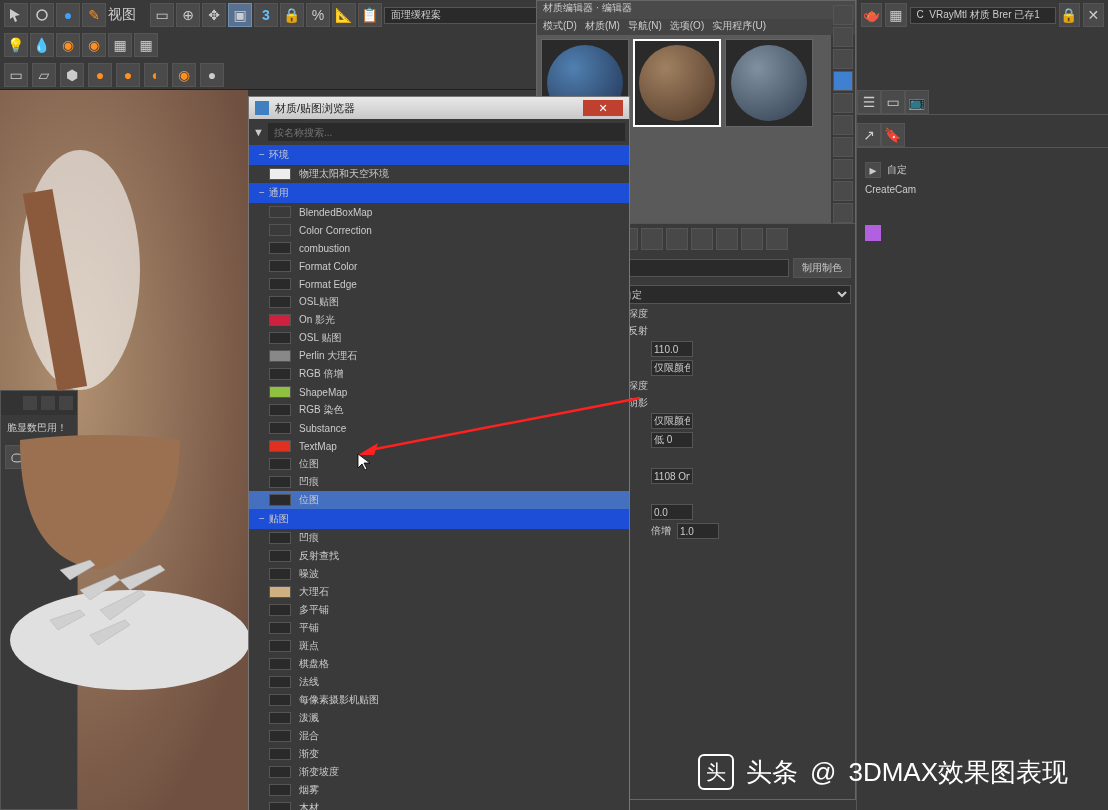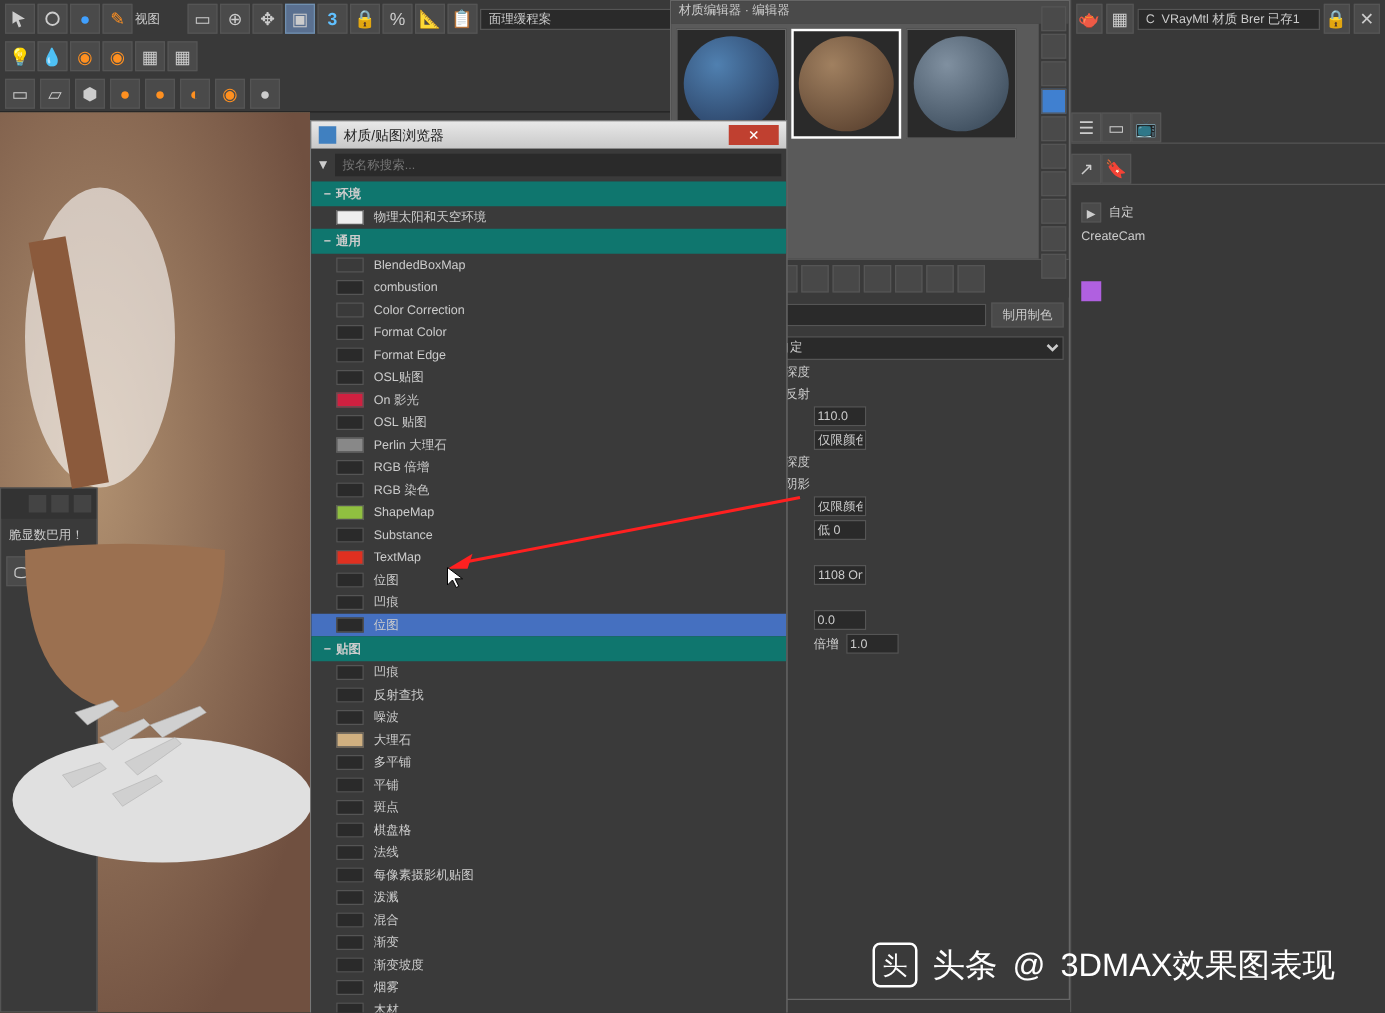--- a/index.html
+++ b/index.html
@@ -46,21 +46,21 @@
 .param-swatch { width: 38px; height: 14px; border: 1px solid #666; }
 .param-spinner { width: 42px; height: 16px; background: #2a2a2a; border: 1px solid #555; color: #ccc; padding: 0 2px; font-size: 10px; }
 
 .browser-dialog { position: absolute; top: 48px; left: 248px; width: 382px; height: 760px; background: #3a3a3a; border: 1px solid #777; z-index: 100; margin-top: 48px; }
 .dlg-title { height: 22px; background: linear-gradient(#e8e8e8, #c8c8c8); display: flex; align-items: center; padding: 0 6px; font-size: 11px; color: #222; }
 .dlg-title-icon { width: 14px; height: 14px; background: #4080c0; margin-right: 6px; }
 .dlg-close { margin-left: auto; width: 40px; height: 16px; background: #c04030; color: #fff; display: flex; align-items: center; justify-content: center; cursor: pointer; }
 .dlg-search { background: #3a3a3a; padding: 4px; display: flex; align-items: center; }
 .dlg-search input { flex: 1; background: #2a2a2a; border: none; color: #999; padding: 2px 6px; font-size: 10px; height: 18px; }
 .tree { overflow-y: auto; height: 720px; background: #3a3a3a; }
-.tree-hdr { padding: 3px 10px; font-size: 10px; background: #0f766e; cursor: pointer; font-weight: bold; }
+.tree-hdr { padding: 3px 10px; font-size: 10px; background: #1d4ed8; cursor: pointer; }
 .tree-hdr::before { content: "−"; margin-right: 4px; }
 .tree-item { display: flex; align-items: center; padding: 2px 20px; font-size: 10px; cursor: pointer; height: 18px; }
 .tree-item.selected { background: #4570c0; }
 .tree-swatch { width: 22px; height: 12px; margin-right: 8px; background: #2a2a2a; border: 1px solid #555; flex-shrink: 0; }
 
 .arrow { position: absolute; top: 395px; left: 350px; z-index: 200; pointer-events: none; }
 .cursor { position: absolute; top: 452px; left: 356px; z-index: 201; }
 
 .right-panel { position: absolute; top: 0; left: 856px; width: 252px; height: 810px; background: #393939; border-left: 1px solid #555; }
 .rp-toolbar { height: 30px; display: flex; align-items: center; gap: 3px; padding: 4px; }
@@ -84,21 +84,21 @@
           <path d="M2 2 L12 8 L7 9 L9 14 L7 15 L5 10 L2 12 Z" fill="#ccc"></path>
         </svg>
       </div>
     <div class="tool-btn">
         <svg viewBox="0 0 16 16">
           <circle cx="8" cy="8" r="5" fill="none" stroke="#ccc" stroke-width="1.5"></circle>
         </svg>
       </div>
     <div class="tool-btn" style="color:#40a0ff">●</div>
     <div class="tool-btn orange">✎</div>
-    <span style="width:40px;font-size:10px">视图</span>
+    <span style="width:40px;font-size:14px">视图</span>
     <div class="tool-btn">▭</div>
     <div class="tool-btn">⊕</div>
     <div class="tool-btn">✥</div>
     <div class="tool-btn active">▣</div>
     <div class="tool-btn" style="color:#60c0ff;font-weight:bold">3</div>
     <div class="tool-btn orange">🔒</div>
     <div class="tool-btn">%</div>
     <div class="tool-btn">📐</div>
     <div class="tool-btn">📋</div>
     <input class="rp-dropdown" style="width: 90px;" value="面理缓程案">
@@ -178,29 +178,29 @@
       <div class="tree-swatch" style="background:#eee"></div>
       <span>物理太阳和天空环境</span>
     </div>
     <div class="tree-hdr">通用</div>
     <div id="tree-items-1">
         <div class="tree-item">
           <div class="tree-swatch" style="background:#3a3a3a"></div>
           <span>BlendedBoxMap</span>
         </div>
         <div class="tree-item">
-          <div class="tree-swatch" style="background:#2a2a2a"></div>
-          <span>combustion</span>
-        </div>
-        <div class="tree-item">
           <div class="tree-swatch" style="background:#3a3a3a"></div>
           <span>Color Correction</span>
         </div>
         <div class="tree-item">
           <div class="tree-swatch" style="background:#2a2a2a"></div>
+          <span>combustion</span>
+        </div>
+        <div class="tree-item">
+          <div class="tree-swatch" style="background:#2a2a2a"></div>
           <span>Format Color</span>
         </div>
         <div class="tree-item">
           <div class="tree-swatch" style="background:#2a2a2a"></div>
           <span>Format Edge</span>
         </div>
         <div class="tree-item">
           <div class="tree-swatch" style="background:#2a2a2a"></div>
           <span>OSL贴图</span>
         </div>
@@ -214,26 +214,26 @@
         </div>
         <div class="tree-item">
           <div class="tree-swatch" style="background:#888888"></div>
           <span>Perlin 大理石</span>
         </div>
         <div class="tree-item">
           <div class="tree-swatch" style="background:#2a2a2a"></div>
           <span>RGB 倍增</span>
         </div>
         <div class="tree-item">
-          <div class="tree-swatch" style="background:#2a2a2a"></div>
-          <span>RGB 染色</span>
-        </div>
-        <div class="tree-item">
           <div class="tree-swatch" style="background:#90c040"></div>
           <span>ShapeMap</span>
+        </div>
+        <div class="tree-item">
+          <div class="tree-swatch" style="background:#2a2a2a"></div>
+          <span>RGB 染色</span>
         </div>
         <div class="tree-item">
           <div class="tree-swatch" style="background:#2a2a2a"></div>
           <span>Substance</span>
         </div>
         <div class="tree-item">
           <div class="tree-swatch" style="background:#e03020"></div>
           <span>TextMap</span>
         </div>
         <div class="tree-item">
@@ -322,20 +322,27 @@
 <svg class="arrow" width="300" height="70">
   <line x1="290" y1="3" x2="20" y2="55" stroke="#ff2020" stroke-width="2.5"></line>
   <polygon points="8,60 28,48 24,60" fill="#ff2020"></polygon>
 </svg>
 <svg class="cursor" width="20" height="20">
   <path d="M2 2 L2 16 L6 12 L9 18 L11 17 L8 11 L14 11 Z" fill="#fff" stroke="#000" stroke-width="0.8"></path>
 </svg>
 
 <div class="material-window">
   <div class="mat-title">材质编辑器 · 编辑器</div>
+  <div class="mat-menu">
+    <span>模式(D)</span>
+    <span>材质(M)</span>
+    <span>导航(N)</span>
+    <span>选项(O)</span>
+    <span>实用程序(U)</span>
+  </div>
   <div style="display:flex">
     <div class="mat-spheres" style="width:294px">
       <div class="sphere-slot">
           <div class="sphere blue"></div>
         </div>
       <div class="sphere-slot selected">
           <div class="sphere brown"></div>
         </div>
       <div class="sphere-slot">
           <div class="sphere checker"></div>

